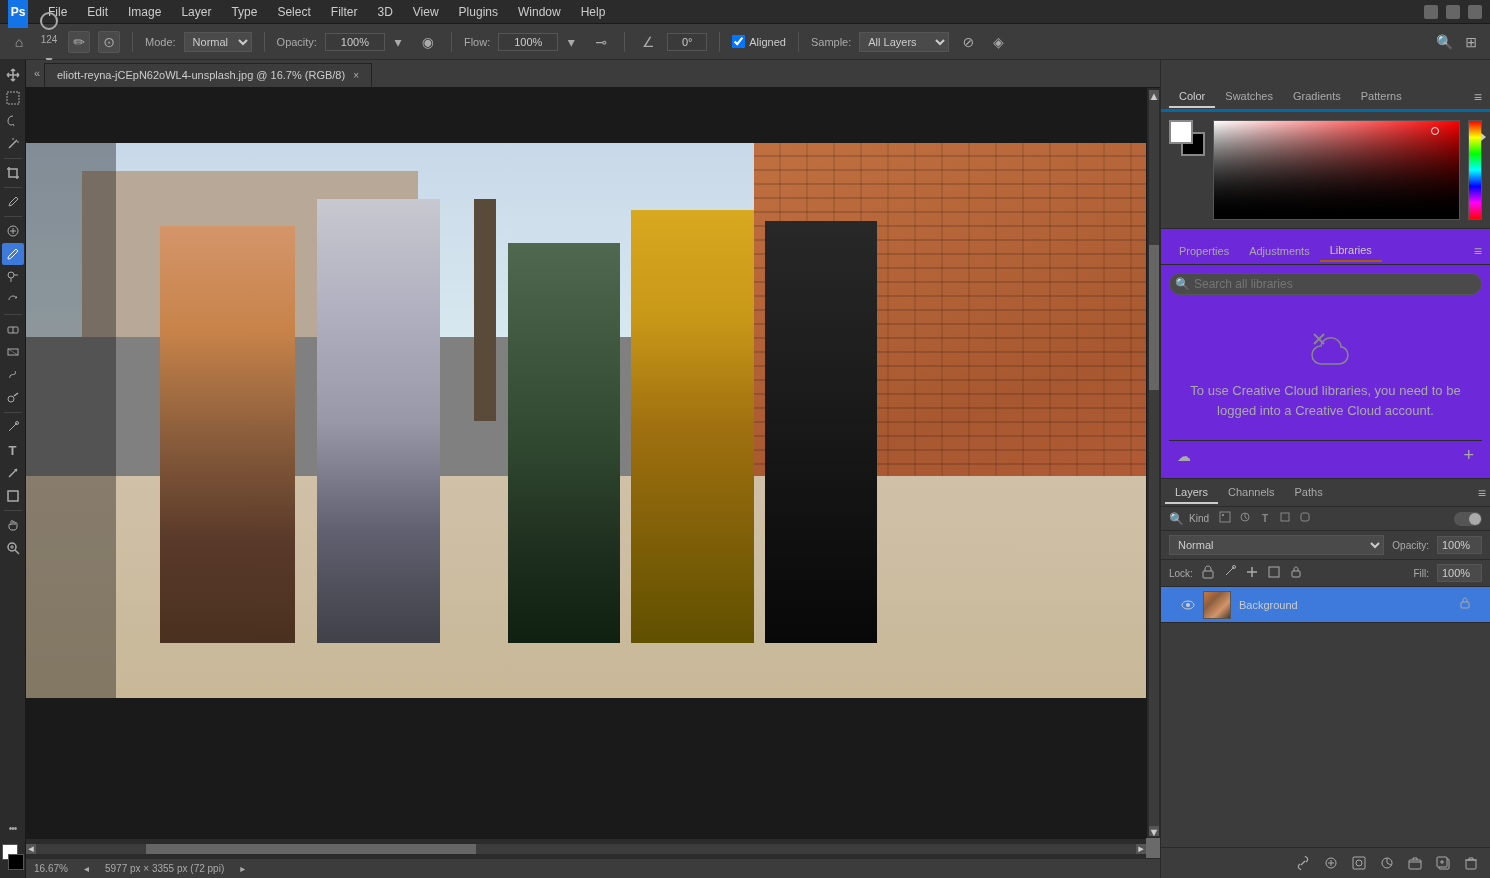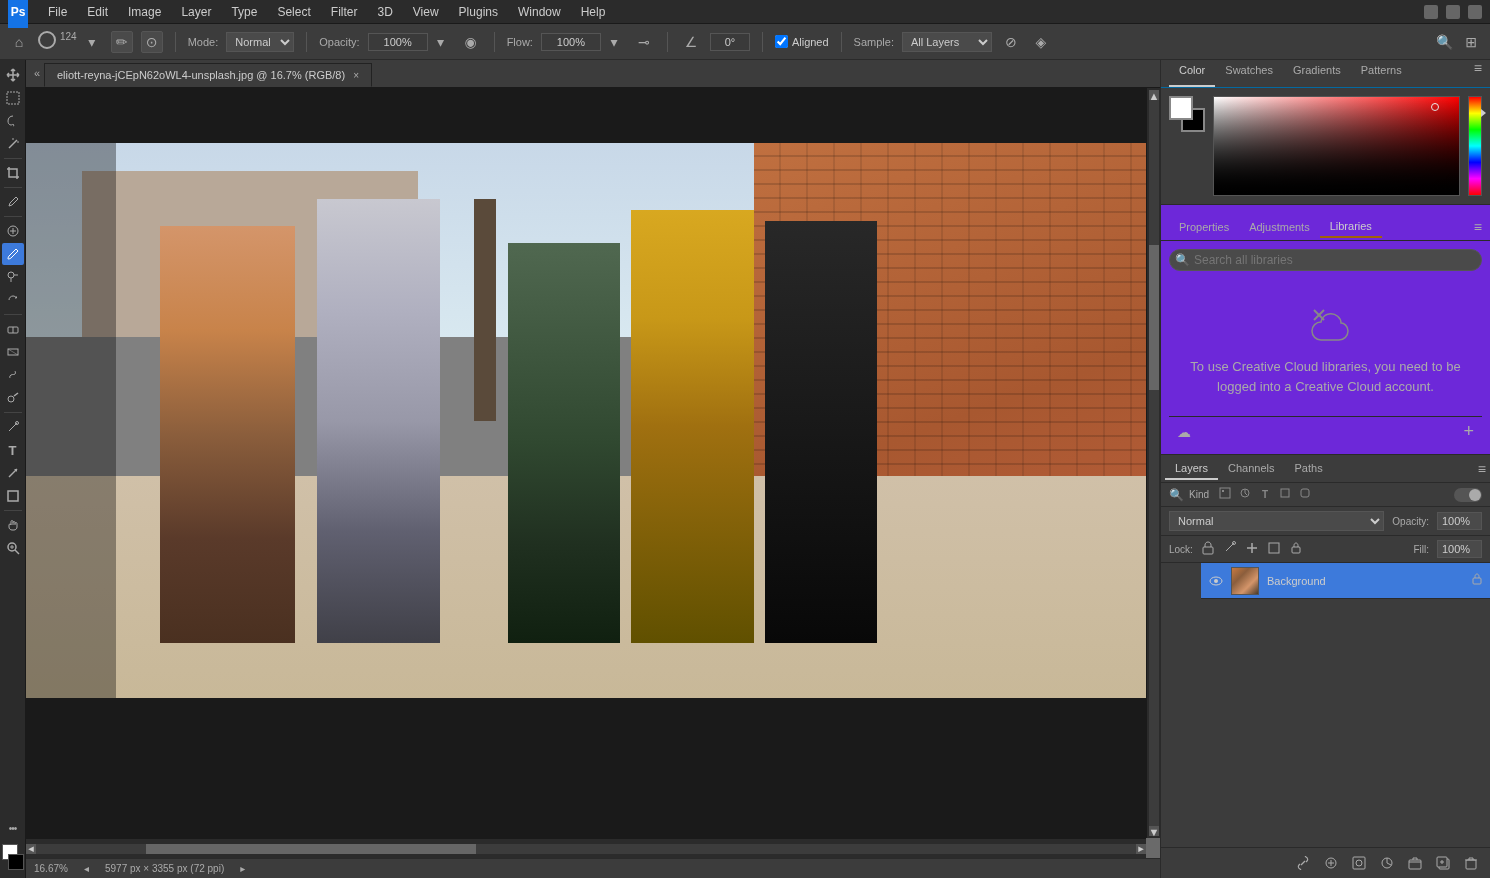--- a/index.html
+++ b/index.html
@@ -35,21 +35,21 @@
     .tab.active { background: #3c3c3c; border-bottom: 1px solid #3c3c3c; }
     .tab-close { color: #aaa; font-size: 10px; cursor: pointer; }
     #canvas-container { flex: 1; background: #6a6a6a; position: relative; overflow: hidden; display: flex; align-items: center; justify-content: center; }
     #status-bar { height: 20px; background: #3c3c3c; border-top: 1px solid #2a2a2a; display: flex; align-items: center; padding: 0 8px; gap: 16px; font-size: 10px; color: #aaa; }
 
     
     #right-panel { width: 330px; background: #3c3c3c; border-left: 1px solid #2a2a2a; display: flex; flex-direction: column; }
 
     
     #color-panel { background: #3c3c3c; border-bottom: 1px solid #2a2a2a; }
-    #panel-tabs-top { display: flex; border-bottom: 1px solid #0369a1; padding: 0 8px; height: 28px; }
+    #panel-tabs-top { display: flex; align-items: center; border-bottom: 3px solid #0369a1; padding: 0 8px; height: 28px; margin-top: 24px; }
     .panel-tab { padding: 4px 10px; cursor: pointer; font-size: 11px; color: #aaa; border-bottom: 2px solid transparent; }
     .panel-tab.active { color: #ccc; border-bottom: 2px solid #ccc; }
     .panel-menu-btn { margin-left: auto; color: #aaa; cursor: pointer; font-size: 14px; }
 
     #color-picker-area { display: flex; padding: 8px; gap: 8px; align-items: flex-start; }
     #color-gradient { flex: 1; height: 100px; background: linear-gradient(to right, white, red); position: relative; cursor: crosshair; border: 1px solid #555; }
     #color-gradient::after { content: ''; position: absolute; top: 0; left: 0; right: 0; bottom: 0; background: linear-gradient(to bottom, transparent, black); }
     #color-spectrum { width: 14px; height: 100px; background: linear-gradient(to bottom, red, yellow, green, cyan, blue, magenta, red); border: 1px solid #555; cursor: pointer; position: relative; }
     #spectrum-arrow { position: absolute; right: -6px; top: 10%; width: 0; height: 0; border-top: 4px solid transparent; border-bottom: 4px solid transparent; border-left: 6px solid #ccc; }
 
@@ -82,21 +82,21 @@
     .opacity-label { color: #aaa; font-size: 10px; }
     .opacity-val { background: #4a4a4a; border: 1px solid #555; color: #ccc; padding: 2px 4px; font-size: 11px; width: 45px; }
 
     #layers-lock { display: flex; align-items: center; padding: 4px 8px; gap: 8px; border-bottom: 1px solid #2a2a2a; }
     .lock-label { color: #aaa; font-size: 10px; }
     .lock-icon { color: #aaa; cursor: pointer; font-size: 14px; }
     .fill-label { margin-left: auto; color: #aaa; font-size: 10px; }
     .fill-val { background: #4a4a4a; border: 1px solid #555; color: #ccc; padding: 2px 4px; font-size: 11px; width: 45px; }
 
     #layers-list { flex: 1; overflow-y: auto; }
-    .layer-item { display: flex; align-items: center; height: 36px; padding: 0 8px; gap: 8px; cursor: pointer; border-bottom: 1px solid #2a2a2a; margin-left: 40px; }
+    .layer-item { display: flex; align-items: center; height: 36px; padding: 0 20px; gap: 8px; cursor: pointer; border-bottom: 1px solid #2a2a2a; }
     .layer-item.active { background: #3d7adb; }
     .layer-visibility { color: #ccc; cursor: pointer; font-size: 14px; }
     .layer-thumb { width: 28px; height: 28px; background: #888; border: 1px solid #555; flex-shrink: 0; }
     .layer-name { flex: 1; font-size: 11px; color: #ccc; }
     .layer-lock { color: #aaa; font-size: 12px; }
 
     #layers-bottom { display: flex; align-items: center; padding: 4px 8px; gap: 6px; border-top: 1px solid #2a2a2a; justify-content: flex-end; }
     .layer-btn { color: #aaa; cursor: pointer; font-size: 16px; width: 22px; height: 22px; display: flex; align-items: center; justify-content: center; }
 
     
@@ -125,21 +125,21 @@
     <div style="width:14px;height:14px;background:#666;border-radius:2px;cursor:pointer;"></div>
     <div style="width:14px;height:14px;background:#666;border-radius:2px;cursor:pointer;"></div>
     <div style="width:14px;height:14px;background:#666;border-radius:2px;cursor:pointer;"></div>
   </div>
 </div>
 
 <div id="options-bar">
 
   <div class="opt-icon" title="Home">⌂</div>
 
-  <div style="display:flex;gap:4px;">
+  <div style="display:flex;align-items:center;gap:4px;flex-direction:column;">
     <div style="width:18px;height:18px;border-radius:50%;border:2px solid #aaa;background:transparent;cursor:pointer;"></div>
     <span style="color:#aaa;font-size:10px;">124</span>
     <div class="opt-icon">▾</div>
   </div>
 
   <div class="opt-icon" style="background:#4a4a4a;border:1px solid #555;border-radius:2px;">✏</div>
   <div class="opt-icon" style="background:#4a4a4a;border:1px solid #555;border-radius:2px;">⊙</div>
   <div class="opt-separator"></div>
   <span class="opt-label">Mode:</span>
   <select class="opt-select">

